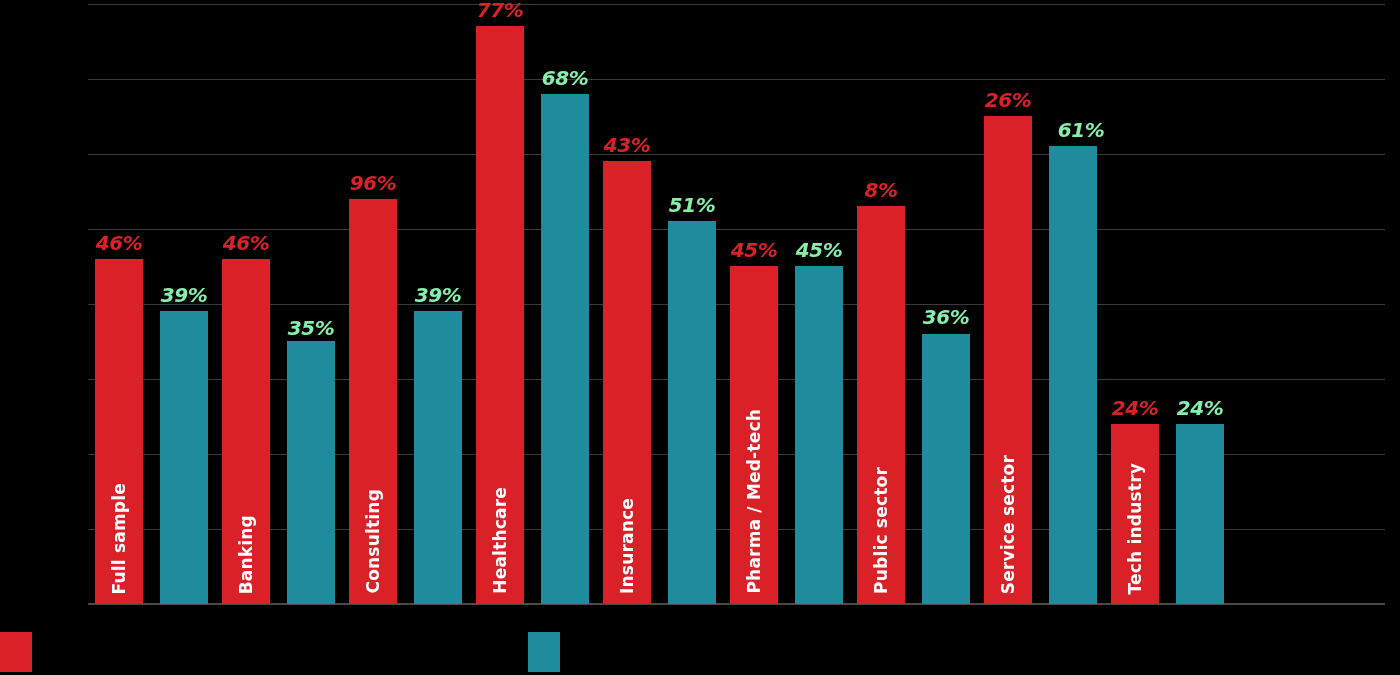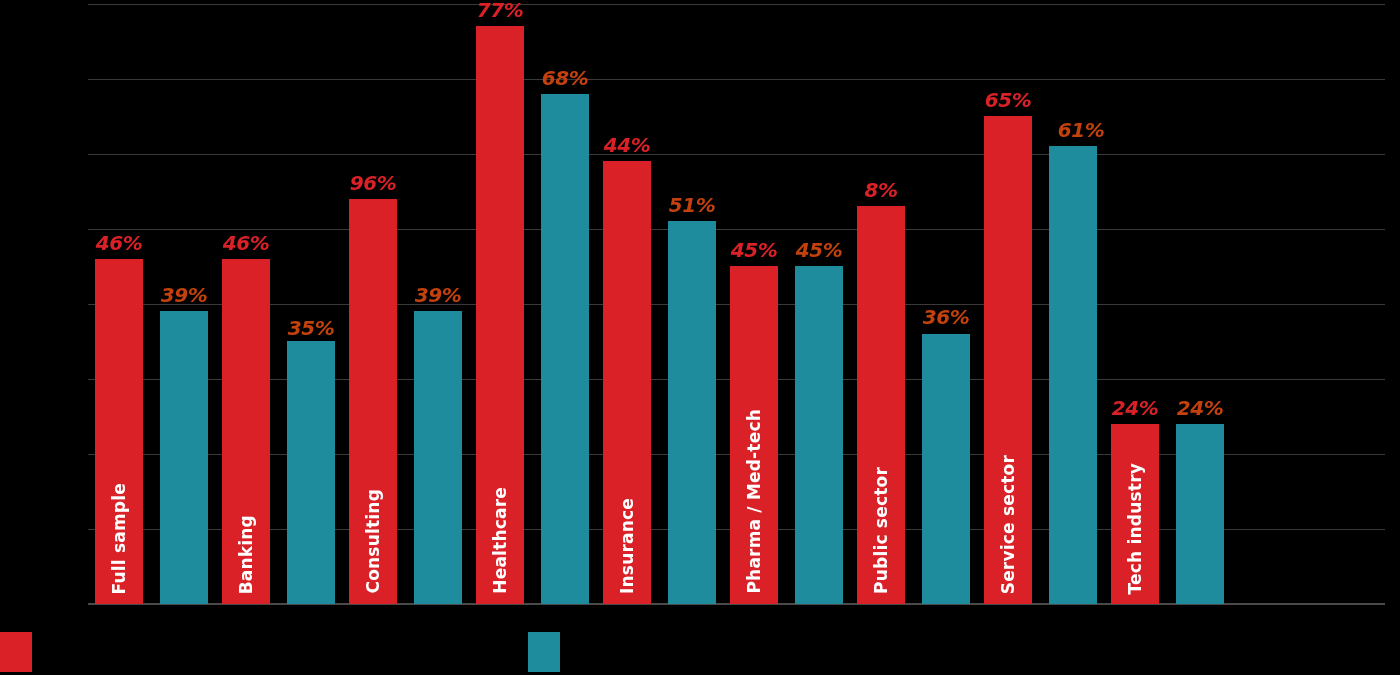--- a/index.html
+++ b/index.html
@@ -70,21 +70,21 @@
     left: 50%;
     transform: translateX(-50%);
     white-space: nowrap;
     font-size: 20px;
     font-weight: 900;
     font-style: italic;
     letter-spacing: -0.5px;
     font-family: "DejaVu Sans", sans-serif;
   }
   .bar-value.red  { color: #da2128; }
-  .bar-value.teal { color: #c2410c; }
+  .bar-value.teal { color: #86efac; }
 
   .bar-label {
     position: absolute;
     bottom: 10px;
     left: 0;
     width: 48px;
     color: #ffffff;
     font-size: 17px;
     font-weight: 700;
     letter-spacing: 0.2px;
@@ -190,21 +190,21 @@
           <div class="bar-wrap teal">
             <div class="bar teal" style="height: 510.211px;"></div>
             <div class="bar-value teal" style="bottom: 514.211px;">68%</div>
           </div>
         </div>
         <div class="bar-group" style="left: 508px; width: 127px;">
           <div class="bar-wrap red">
             <div class="bar red" style="height: 442.683px;">
               <div class="bar-label">Insurance</div>
             </div>
-            <div class="bar-value red" style="bottom: 446.683px;">44%</div>
+            <div class="bar-value red" style="bottom: 446.683px;">43%</div>
           </div>
           <div class="bar-wrap teal">
             <div class="bar teal" style="height: 382.658px;"></div>
             <div class="bar-value teal" style="bottom: 386.658px; margin-top: 32px;">51%</div>
           </div>
         </div>
         <div class="bar-group" style="left: 635px; width: 127px;">
           <div class="bar-wrap red">
             <div class="bar red" style="height: 337.64px;">
               <div class="bar-label">Pharma / Med-tech</div>
@@ -226,21 +226,21 @@
           <div class="bar-wrap teal">
             <div class="bar teal" style="height: 270.112px;"></div>
             <div class="bar-value teal" style="bottom: 275px;">36%</div>
           </div>
         </div>
         <div class="bar-group" style="left: 889px; width: 127px;">
           <div class="bar-wrap red">
             <div class="bar red" style="height: 487.702px;">
               <div class="bar-label">Service sector</div>
             </div>
-            <div class="bar-value red" style="bottom: 491.702px;">65%</div>
+            <div class="bar-value red" style="bottom: 491.702px;">26%</div>
           </div>
           <div class="bar-wrap teal">
             <div class="bar teal" style="height: 457.689px;"></div>
             <div class="bar-value teal" style="bottom: 461.689px; margin-left: 8px;">61%</div>
           </div>
         </div>
         <div class="bar-group" style="left: 1016px; width: 127px;">
           <div class="bar-wrap red">
             <div class="bar red" style="height: 180.075px;">
               <div class="bar-label">Tech industry</div>

